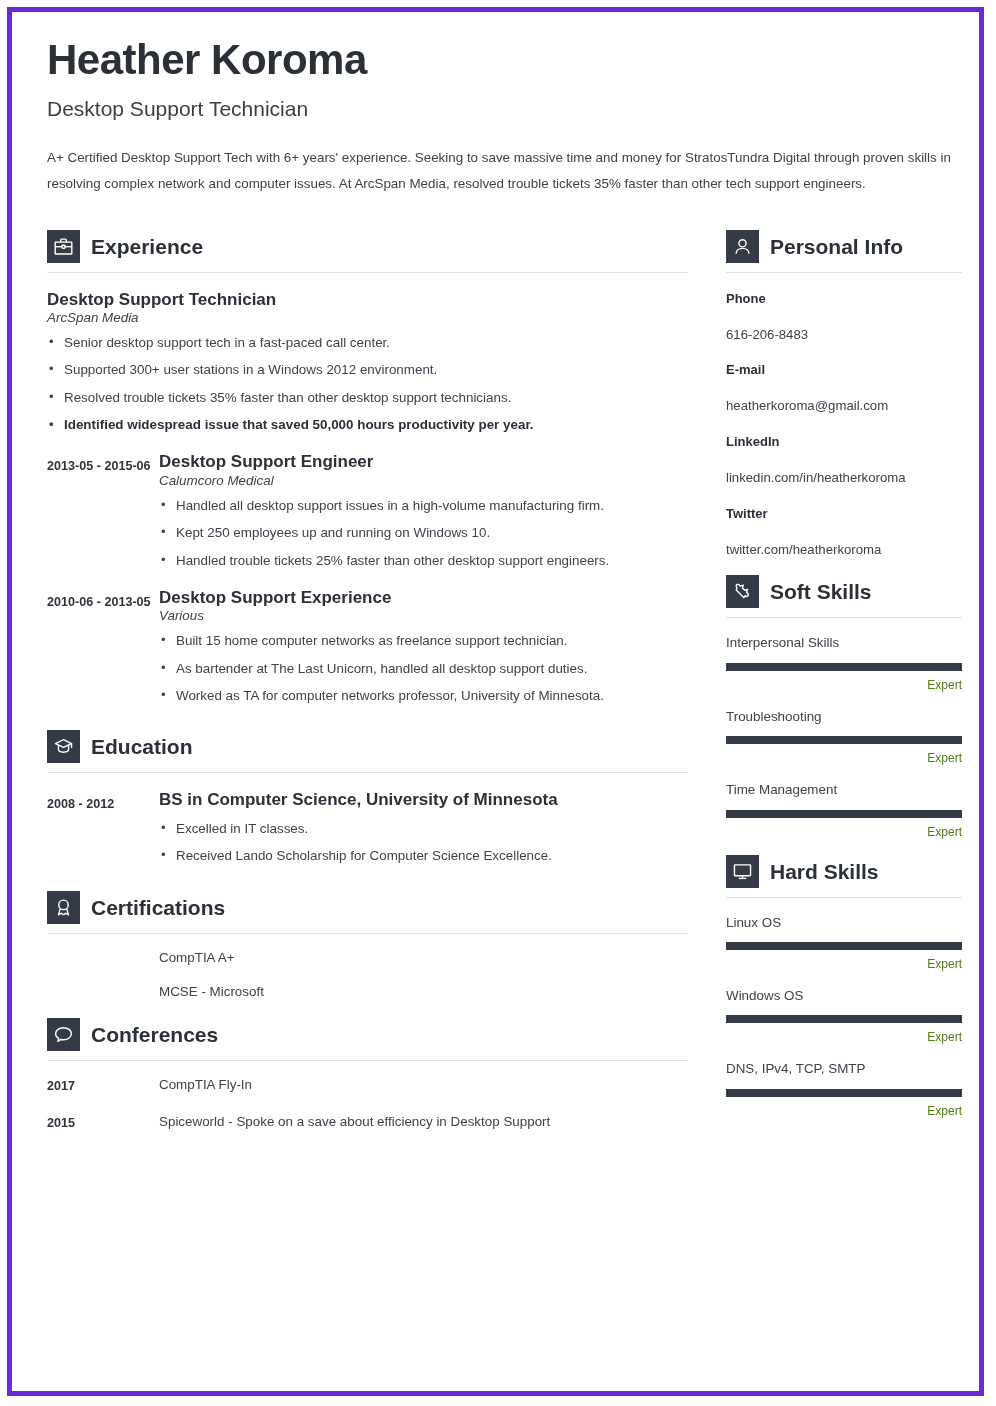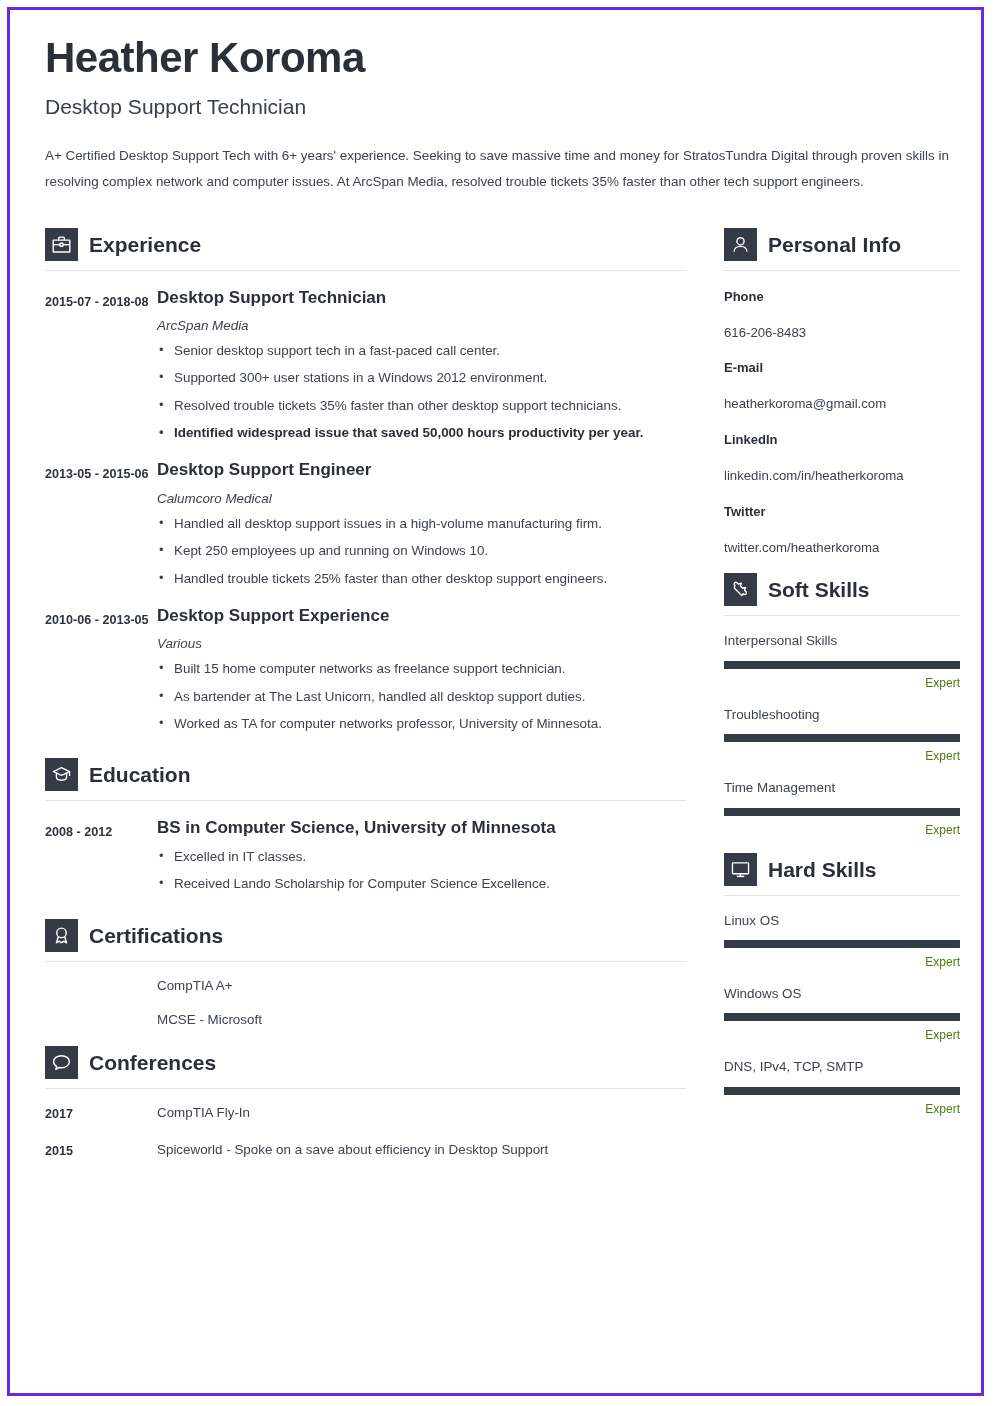--- a/index.html
+++ b/index.html
@@ -16,21 +16,21 @@
     overflow: hidden;
     color: #333a45;
   }
 
   .page-frame {
     position: absolute;
     left: 7px;
     top: 7px;
     width: 977px;
     height: 1389px;
-    border: 3px solid #6d28d9;
+    border: 5px solid #6d28d9;
     background: #ffffff;
     box-sizing: border-box;
   }
 
   .page-inner {
     position: absolute;
     left: 35px;
     top: 26px;
     width: 912px;
   }
@@ -127,21 +127,20 @@
   .entry-role {
     font-size: 17px;
     font-weight: bold;
     color: #2b2f38;
     line-height: 1.2;
   }
   .entry-org {
     font-size: 13.4px;
     font-style: italic;
     color: #3d434c;
-    margin-top: 10px;
   }
   .bullets {
     list-style: none;
     margin: 8px 0 0 0;
     padding: 0;
   }
   .bullets li {
     position: relative;
     padding-left: 17px;
     font-size: 13.4px;
@@ -239,21 +238,20 @@
                 <path d="M8.8 7V4.6a1 1 0 0 1 1-1h4.4a1 1 0 0 1 1 1V7"></path>
                 <path d="M2.5 12.2h19"></path>
                 <rect x="10.3" y="10.6" width="3.4" height="3.4" rx="0.5" fill="#343b46"></rect>
               </svg>
             </span>
             <span class="section-title">Experience</span>
           </div>
           <div class="section-rule"></div>
 
           <div class="entry">
-            <div class="entry-date">2015-07 - 2018-08</div>
             <div class="entry-body">
               <div class="entry-role">Desktop Support Technician</div>
               <div class="entry-org">ArcSpan Media</div>
               <ul class="bullets">
                 <li>Senior desktop support tech in a fast-paced call center.</li>
                 <li>Supported 300+ user stations in a Windows 2012 environment.</li>
                 <li>Resolved trouble tickets 35% faster than other desktop support technicians.</li>
                 <li class="bold">Identified widespread issue that saved 50,000 hours productivity per year.</li>
               </ul>
             </div>

